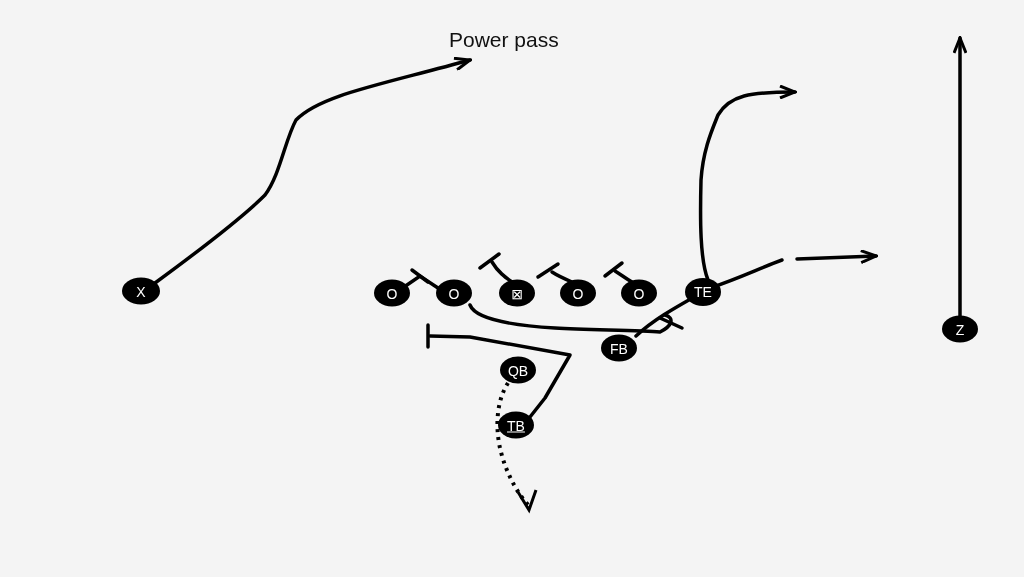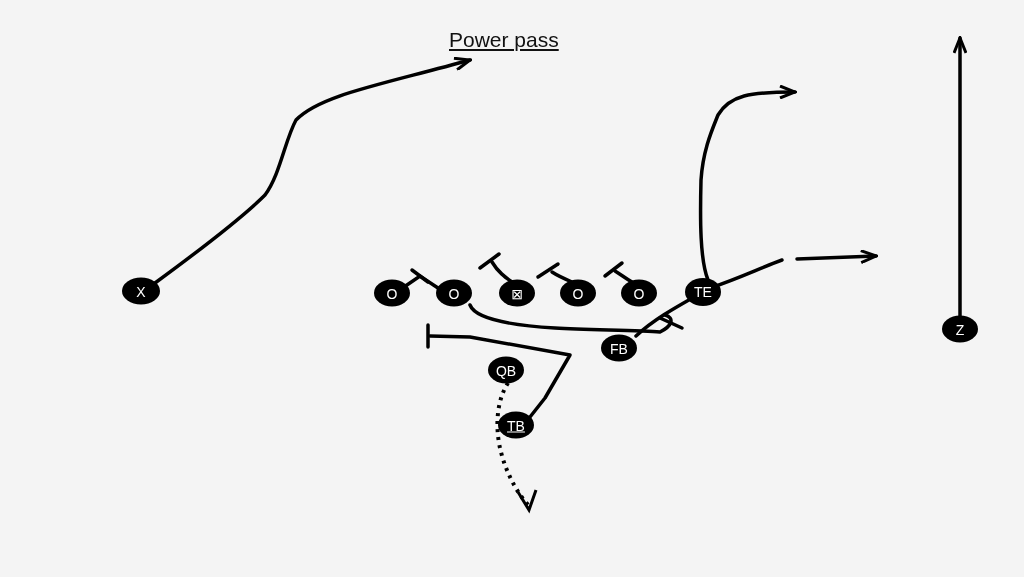--- a/index.html
+++ b/index.html
@@ -1,20 +1,20 @@
 <!DOCTYPE html>
 <html><head>
   <meta charset="utf-8">
   <style>
     html, body { margin: 0; padding: 0; background: #f4f4f4; }
     body { width: 1024px; height: 577px; overflow: hidden; position: relative; }
     #canvas { position: absolute; left: 0; top: 0; width: 1024px; height: 577px; }
     .title {
       position: absolute; left: 449px; top: 28px;
-      font-family: "Liberation Sans", sans-serif; font-size: 21px; color: #111; text-decoration: underline;
+      font-family: "Liberation Sans", sans-serif; font-size: 21px; color: #111;
     }
     .player {
       position: absolute; background: #000; color: #fff; border-radius: 50%;
       font-family: "Liberation Sans", sans-serif; font-size: 14px;
       display: flex; align-items: center; justify-content: center;
       transform: translate(-50%, -50%);
     }
     .route { fill: none; stroke: #000; stroke-width: 3.5; stroke-linecap: round; stroke-linejoin: round; }
     .block { fill: none; stroke: #000; stroke-width: 3.5; stroke-linecap: round; }
     .dotted { fill: none; stroke: #000; stroke-width: 4; stroke-dasharray: 3 5; }
@@ -76,21 +76,21 @@
 </div>
 <div class="player" style="left:639px;top:293px;width:36px;height:27px;">
   <span>O</span>
 </div>
 <div class="player" style="left:703px;top:292px;width:36px;height:28px;align-items:center;">
   <span>TE</span>
 </div>
 <div class="player" style="left:619px;top:348px;width:36px;height:27px;text-align:right;">
   <span>FB</span>
 </div>
-<div class="player" style="left:506px;top:370px;width:36px;height:27px;">
+<div class="player" style="left:518px;top:370px;width:36px;height:27px;">
   <span>QB</span>
 </div>
 <div class="player" style="left:516px;top:425px;width:36px;height:27px;text-decoration:underline;">
   <span>TB</span>
 </div>
 <div class="player" style="left:960px;top:329px;width:36px;height:27px;">
   <span>Z</span>
 </div>
 
 </body></html>

